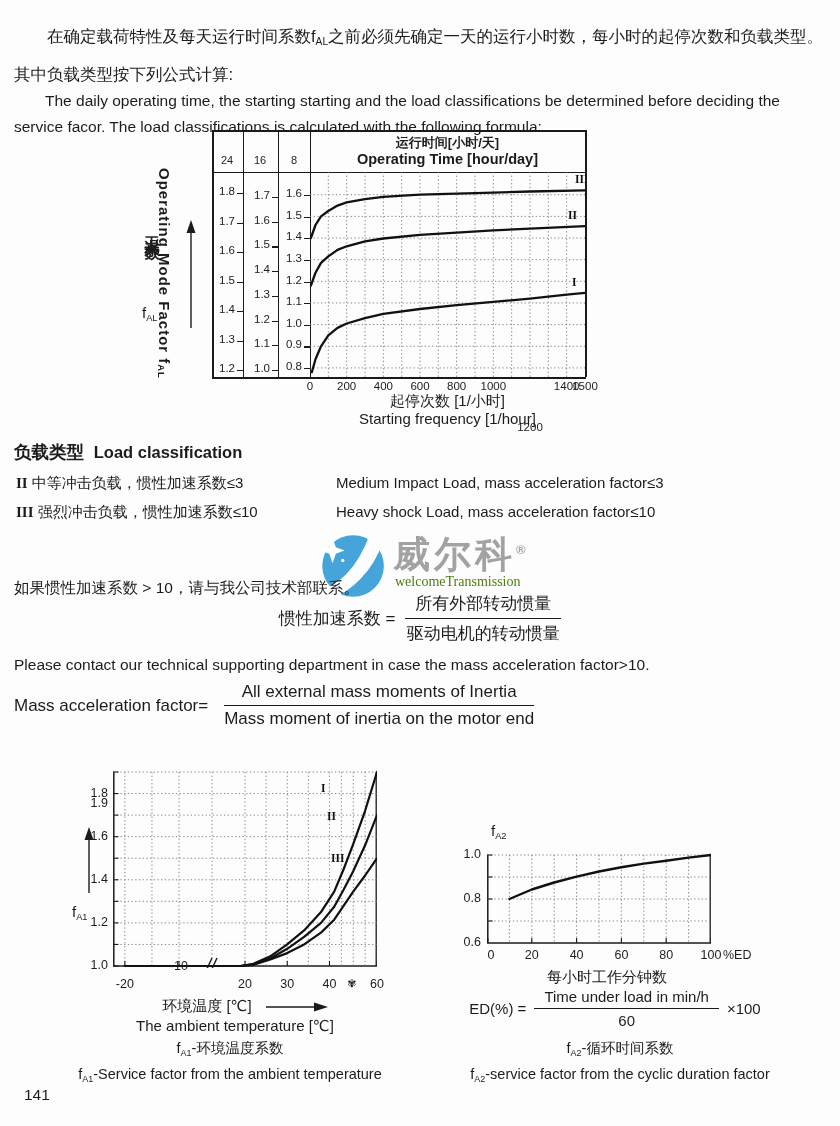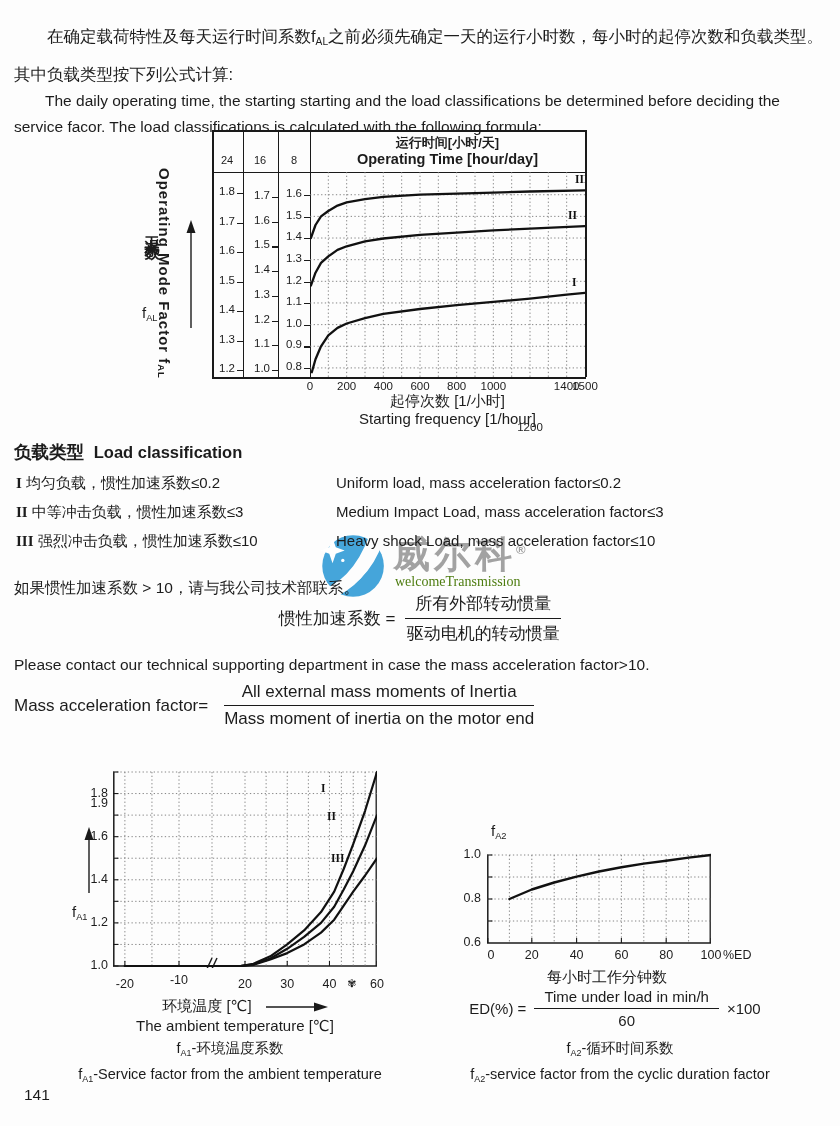--- a/index.html
+++ b/index.html
@@ -191,25 +191,20 @@
       </div>
 
     <div class="axis-title" style="left:170px;top:264px;width:275px;font-size:15px">起停次数 [1/小时]</div>
     <div class="axis-title" style="left:170px;top:282px;width:275px;font-size:15px">Starting frequency [1/hour]</div>
   </div>
 
   <div class="abs load-heading z1">
     <span>负载类型</span>&nbsp;&nbsp;<span style="font-size:16.5px">Load classification</span>
   </div>
   <div class="abs load-rows z1">
-    <div class="load-row">
-      <span class="serif-num">I</span>
-      <span>均匀负载，惯性加速系数≤0.2</span>
-      <span class="load-en">Uniform load, mass acceleration factor≤0.2</span>
-    </div>
     <div class="load-row">
       <span class="serif-num">II</span>
       <span>中等冲击负载，惯性加速系数≤3</span>
       <span class="load-en">Medium Impact Load, mass acceleration factor≤3</span>
     </div>
     <div class="load-row">
       <span class="serif-num">III</span>
       <span>强烈冲击负载，惯性加速系数≤10</span>
       <span class="load-en">Heavy shock Load, mass acceleration factor≤10</span>
     </div>
@@ -292,21 +287,21 @@
         <text x="218" y="92" font-size="11.5" font-weight="bold" font-family="&quot;Liberation Serif&quot;,&quot;DejaVu Serif&quot;,serif" fill="#111">III</text>
       </svg>
     <div id="fa1-labels">
         <div class="tick-label" style="left: 20px; top: 9px; width: 28px; text-align: right; font-size: 12.5px; margin-top: 32px;">1.9</div>
         <div class="tick-label" style="left: 20px; top: 30.5556px; width: 28px; text-align: right; font-size: 12.5px;">1.8</div>
         <div class="tick-label" style="left: 20px; top: 73.6667px; width: 28px; text-align: right; font-size: 12.5px;">1.6</div>
         <div class="tick-label" style="left: 20px; top: 116.778px; width: 28px; text-align: right; font-size: 12.5px;">1.4</div>
         <div class="tick-label" style="left: 20px; top: 159.889px; width: 28px; text-align: right; font-size: 12.5px;">1.2</div>
         <div class="tick-label" style="left: 20px; top: 203px; width: 28px; text-align: right; font-size: 12.5px;">1.0</div>
         <div class="tick-label" style="left: 46.88px; top: 222px; width: 36px; text-align: center; font-size: 12.5px;">-20</div>
-        <div class="tick-label" style="left: 101px; top: 218px; width: 36px; text-align: center; font-size: 12.5px;">-10</div>
+        <div class="tick-label" style="left: 101px; top: 204px; width: 36px; text-align: center; font-size: 12.5px;">-10</div>
         <div class="tick-label" style="left: 167px; top: 222px; width: 36px; text-align: center; font-size: 12.5px;">20</div>
         <div class="tick-label" style="left: 209.24px; top: 222px; width: 36px; text-align: center; font-size: 12.5px;">30</div>
         <div class="tick-label" style="left: 251.48px; top: 222px; width: 36px; text-align: center; font-size: 12.5px;">40</div>
         <div class="tick-label" style="left: 299px; top: 222px; width: 36px; text-align: center; font-size: 12.5px;">60</div>
         <div class="tick-label" style="left: 283.92px; top: 222px; width: 16px; text-align: center; font-size: 11px;">✾</div>
       </div>
     <svg class="abs" style="left:22px;top:72px" width="14" height="68">
       <line x1="7" y1="66" x2="7" y2="9" stroke="#1a1a1a" stroke-width="1.4"></line>
       <polygon points="7,0 2.5,13 11.5,13" fill="#1a1a1a"></polygon>
     </svg>

